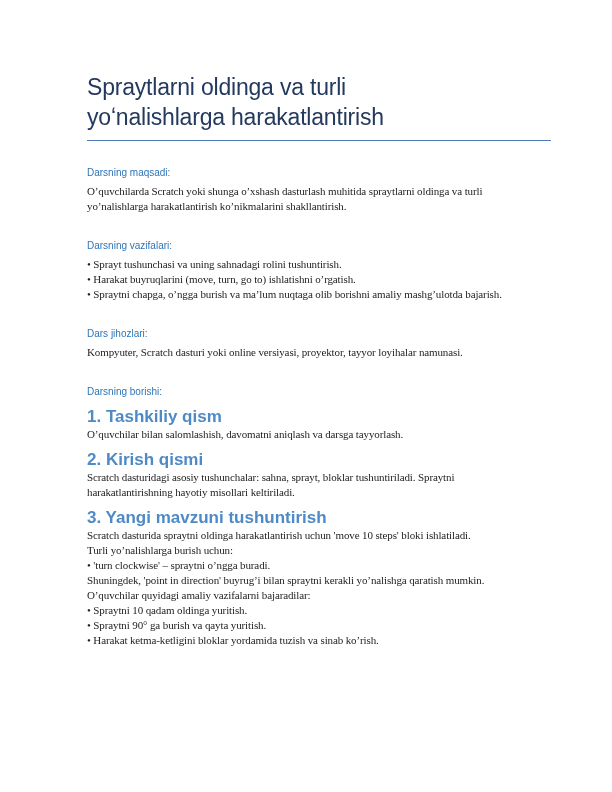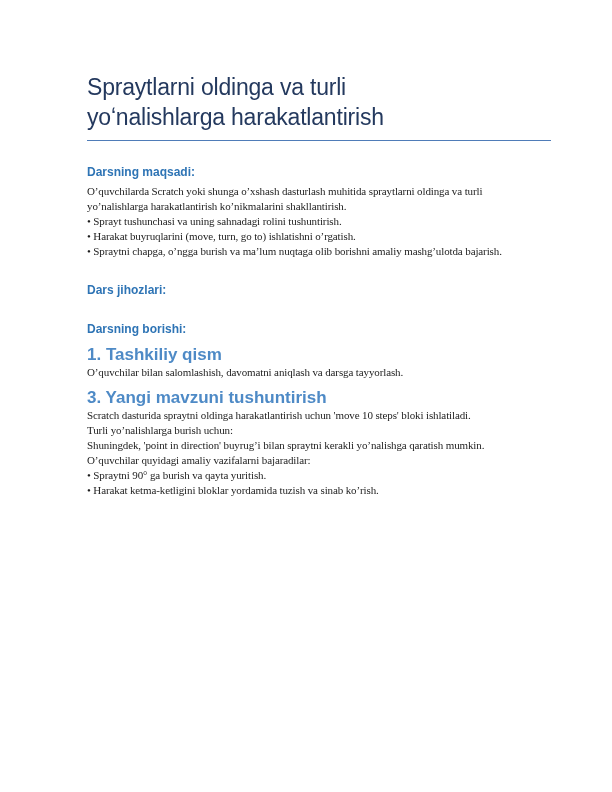--- a/index.html
+++ b/index.html
@@ -21,23 +21,23 @@
     line-height: 30px;
     font-weight: 400;
     letter-spacing: -0.2px;
     color: var(--title-color, #24395e);
     padding-bottom: 8px;
     border-bottom: 1.5px solid var(--rule-color, #4f7cb8);
   }
   .doc-title .t-line { white-space: pre; }
   .section-heading-2 {
     font-family: "Liberation Sans", sans-serif;
-    font-size: 12px;
+    font-size: 10px;
     line-height: 15px;
-    font-weight: 700;
+    font-weight: 400;
     color: var(--h2-color, #2e74b5);
     margin: 24px 0 4px 0;
     white-space: pre;
   }
   .section-heading-3 {
     font-family: "Liberation Sans", sans-serif;
     font-size: 17px;
     line-height: 14px;
     font-weight: 700;
     color: var(--h3-color, #4e8ac6);
@@ -65,54 +65,67 @@
   <div id="sections-root">
   <div class="section">
     <div class="sec-heading section-heading-2">Darsning maqsadi:</div>
     <div class="sec-lines">
           <div class="body-line">O’quvchilarda Scratch yoki shunga o’xshash dasturlash muhitida spraytlarni oldinga va turli</div>
           <div class="body-line">yo’nalishlarga harakatlantirish ko’nikmalarini shakllantirish.</div>
         </div>
   </div>
 
   <div class="section">
+    <div class="sec-heading section-heading-2">Darsning vazifalari:</div>
     <div class="sec-lines">
           <div class="body-line">• Sprayt tushunchasi va uning sahnadagi rolini tushuntirish.</div>
           <div class="body-line">• Harakat buyruqlarini (move, turn, go to) ishlatishni o’rgatish.</div>
           <div class="body-line">• Spraytni chapga, o’ngga burish va ma’lum nuqtaga olib borishni amaliy mashg’ulotda bajarish.</div>
         </div>
   </div>
 
   <div class="section">
     <div class="sec-heading section-heading-2">Dars jihozlari:</div>
+    <div class="sec-lines">
+          <div class="body-line">Kompyuter, Scratch dasturi yoki online versiyasi, proyektor, tayyor loyihalar namunasi.</div>
+        </div>
   </div>
 
   <div class="section">
     <div class="sec-heading section-heading-2">Darsning borishi:</div>
     <div class="sec-lines"></div>
   </div>
 
   <div class="section">
     <div class="sec-heading section-heading-3">1. Tashkiliy qism</div>
     <div class="sec-lines">
           <div class="body-line">O’quvchilar bilan salomlashish, davomatni aniqlash va darsga tayyorlash.</div>
         </div>
   </div>
 
+  <div class="section">
+    <div class="sec-heading section-heading-3">2. Kirish qismi</div>
+    <div class="sec-lines">
+          <div class="body-line">Scratch dasturidagi asosiy tushunchalar: sahna, sprayt, bloklar tushuntiriladi. Spraytni</div>
+          <div class="body-line">harakatlantirishning hayotiy misollari keltiriladi.</div>
+        </div>
+  </div>
 
   <div class="section">
     <div class="sec-heading section-heading-3">3. Yangi mavzuni tushuntirish</div>
     <div class="sec-lines">
           <div class="body-line">Scratch dasturida spraytni oldinga harakatlantirish uchun 'move 10 steps' bloki ishlatiladi.</div>
           <div class="body-line">Turli yo’nalishlarga burish uchun:</div>
+          <div class="body-line">• 'turn clockwise' – spraytni o’ngga buradi.</div>
           <div class="body-line">Shuningdek, 'point in direction' buyrug’i bilan spraytni kerakli yo’nalishga qaratish mumkin.</div>
         </div>
   </div>
 
   <div class="section">
     <div class="sec-lines">
           <div class="body-line">O’quvchilar quyidagi amaliy vazifalarni bajaradilar:</div>
+          <div class="body-line">• Spraytni 10 qadam oldinga yuritish.</div>
           <div class="body-line">• Spraytni 90° ga burish va qayta yuritish.</div>
           <div class="body-line">• Harakat ketma-ketligini bloklar yordamida tuzish va sinab ko’rish.</div>
         </div>
   </div>
 </div>
 </div>
 
 </body></html>

